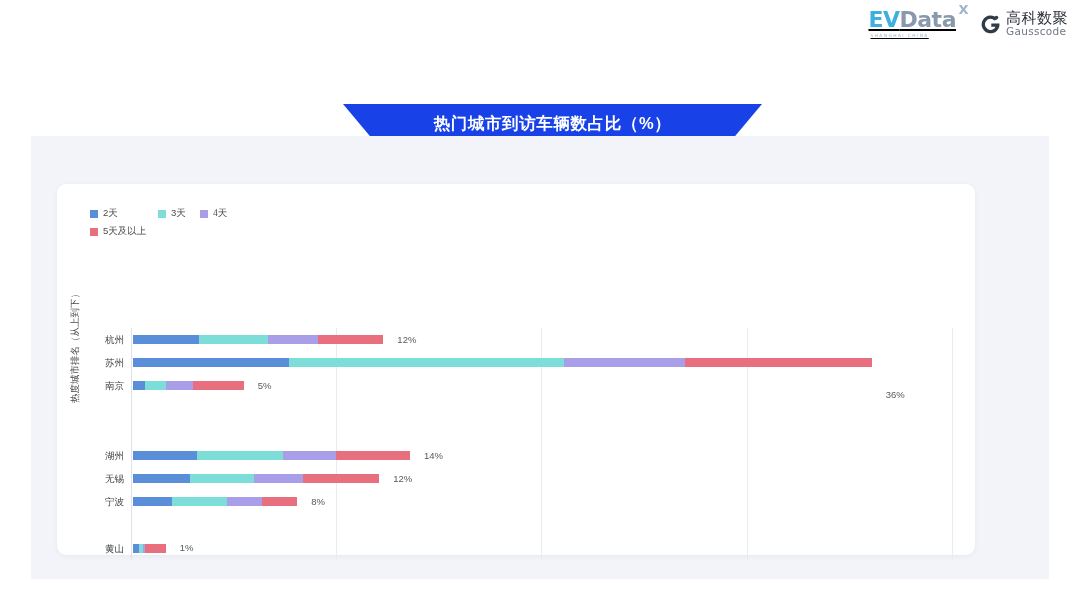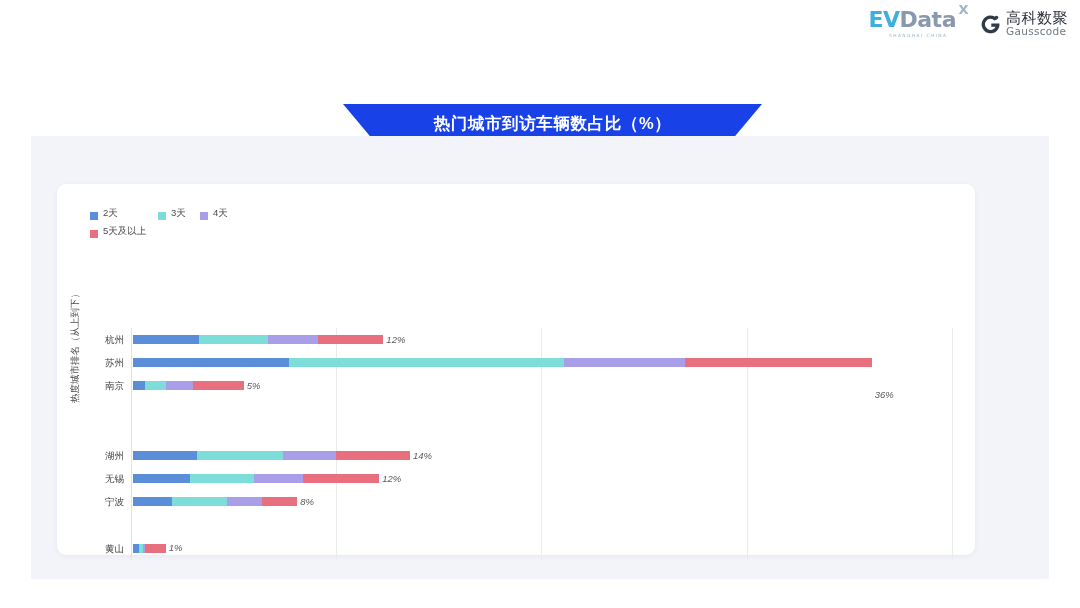--- a/index.html
+++ b/index.html
@@ -13,21 +13,21 @@
   }
 
   
   #header-bar {
     position: absolute; top: 0; left: 0; width: 1080px; height: 55px;
   }
   #logo-group {
     position: absolute; right: 12px; top: 9px;
     display: flex; align-items: center; gap: 14px;
   }
-  #evdata-logo { display: flex; flex-direction: column; align-items: center; }
+  #evdata-logo { display: flex; flex-direction: column; align-items: flex-start; text-decoration: underline; }
   #evdata-wordmark {
     font-family: "DejaVu Sans", sans-serif;
     font-size: 22px; font-weight: bold; letter-spacing: -0.5px;
     color: #8c9bb0; line-height: 1;
     position: relative; padding-right: 10px;
   }
   #evdata-wordmark .ev { color: #3db0e0; }
   #evdata-wordmark .data { color: #8a98ad; }
   #evdata-x {
     position: absolute; right: -2px; top: -6px;
@@ -81,28 +81,28 @@
   }
 
   
   #legend {
     position: absolute; left: 25px; top: 23px;
     width: 330px;
     display: flex; flex-wrap: wrap;
     row-gap: 5px;
     font-size: 9.5px; color: #4b4b4b;
   }
-  .legend-item { display: flex; align-items: flex-end; height: 13px; padding-left: 8px; }
+  .legend-item { display: flex; align-items: center; height: 13px; padding-left: 8px; }
   .legend-swatch {
     width: 8px; height: 8px; margin-right: 5px; flex: 0 0 8px;
   }
   .legend-label { white-space: nowrap; }
   .li-0 { width: 68px; }
   .li-1 { width: 42px; }
-  .li-2 { width: 60px; }
+  .li-2 { width: 60px; font-family: Liberation Serif, serif; }
   .li-3 { width: 100%; }
 
   
   #plot-region {
     position: absolute; left: 0; top: 0; width: 918px; height: 371px;
   }
   #y-axis-title {
     position: absolute;
     left: 12px; top: 155px;
     width: 160px; height: 14px;
@@ -130,22 +130,21 @@
     font-size: 9.5px; color: #3c3c3c;
     padding-right: 5px;
   }
   .bar-track {
     position: absolute; left: 76px; top: 7px; height: 9px;
   }
   .seg { position: absolute; top: 0; height: 9px; }
   .bar-value {
     position: absolute; top: -0.5px; height: 10px; line-height: 10px;
     font-size: 9.5px; color: #595959; white-space: nowrap;
-    padding-left: 3px;
-    font-style: italic;
+    padding-left: 14px;
   }
 </style>
 </head>
 <body>
 
 <div id="header-bar">
   <div id="logo-group">
 
     <div id="evdata-logo">
       <div id="evdata-wordmark">

